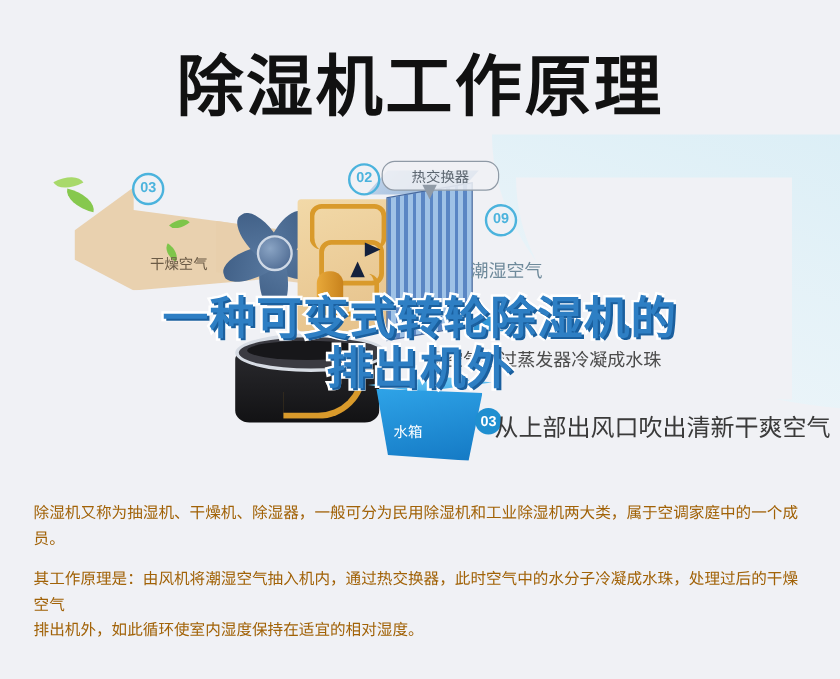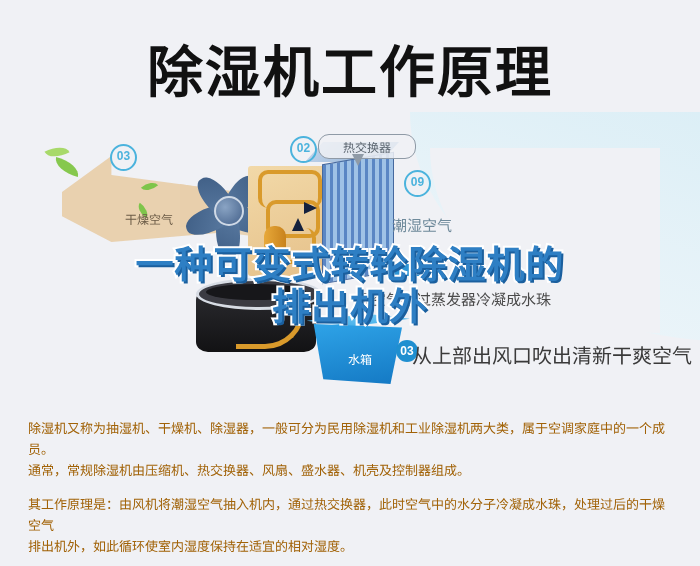--- a/index.html
+++ b/index.html
@@ -137,21 +137,21 @@
     position:absolute;left:6px;top:10px;width:96px;height:60px;
     background:linear-gradient(170deg,#2fa4e8,#1479c4);
     clip-path:polygon(8% 0%,100% 6%,88% 100%,18% 92%);
   }
   .tank-lip{
     position:absolute;left:0;top:0;width:110px;height:20px;
     background:linear-gradient(180deg,#6ec6f2,#2ea3e6);
     clip-path:polygon(6% 34%,62% 0%,100% 24%,46% 62%);
   }
   .tank-label{
-    position:absolute;left:48px;top:36px;color:#ffffff;font-size:12px;
+    position:absolute;left:28px;top:36px;color:#ffffff;font-size:12px;
     font-family:"DejaVu Sans","Liberation Sans",sans-serif;
   }
 
   
   .num-ring{
     position:absolute;width:23px;height:23px;border-radius:50%;
     border:2px solid #4bb3dd;color:#4bb3dd;
     font-size:12px;font-weight:bold;line-height:21px;text-align:center;
     background:transparent;
   }
@@ -289,21 +289,20 @@
   </div>
 
   <div class="overlay">
     <div class="ov-line">一种可变式转轮除湿机的</div>
     <div class="ov-line">排出机外</div>
   </div>
 
   <div class="copy">
     <p>
       <span>除湿机又称为抽湿机、干燥机、除湿器，一般可分为民用除湿机和工业除湿机两大类，属于空调家庭中的一个成员。</span><br>
-      <span>通常，常规除湿机由压缩机、热交换器、风扇、盛水器、机壳及控制器组成。</span>
     </p>
     <p>
       <span>其工作原理是：由风机将潮湿空气抽入机内，通过热交换器，此时空气中的水分子冷凝成水珠，处理过后的干燥空气</span><br>
       <span>排出机外，如此循环使室内湿度保持在适宜的相对湿度。</span>
     </p>
   </div>
 
 </div>
 
 </body></html>

